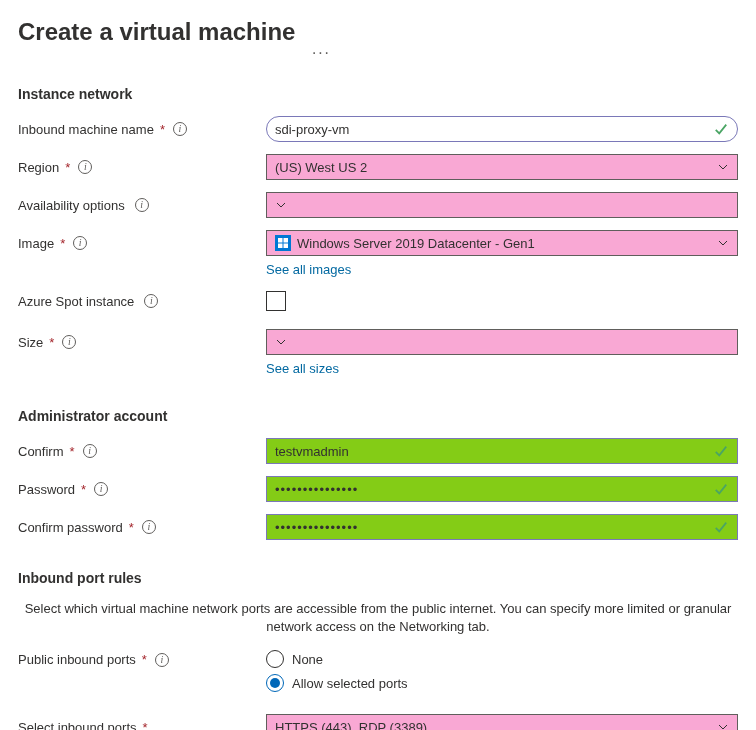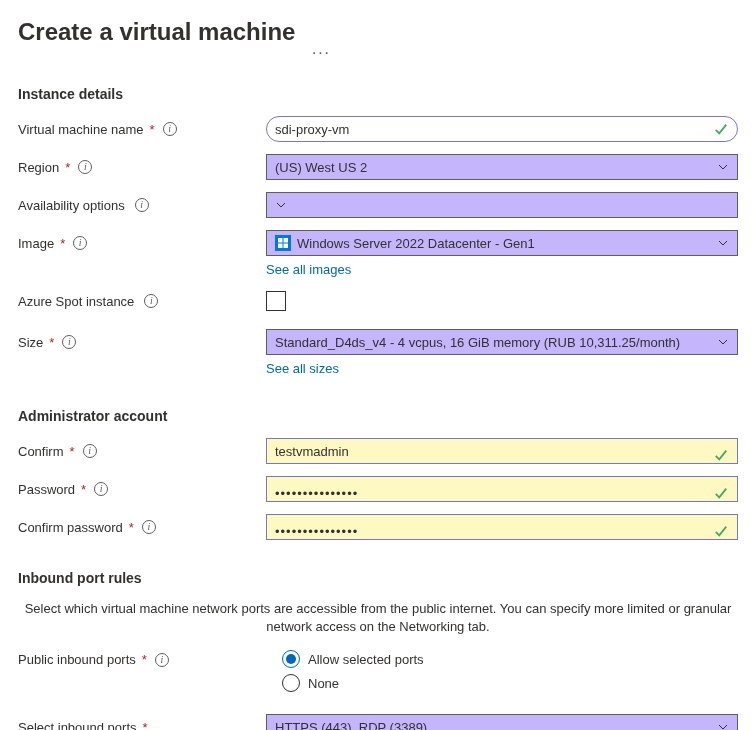--- a/index.html
+++ b/index.html
@@ -54,30 +54,30 @@
     color: #605e5c;
     font-style: italic;
     font-family: Georgia, serif;
     line-height: 1;
     cursor: default;
   }
   .control {
     width: 100%;
     height: 26px;
     border: 1px solid #605e5c;
-    background: #c4b5fd;
+    background: #f9a8d4;
     display: flex;
     align-items: center;
     padding: 0 8px;
     font-size: 13px;
     position: relative;
     color: #323130;
   }
   .control.sel-valid { border-color: #7a78b8; background: #fff; border-radius: 13px; }
-  .control.filled-valid { background: #fef9c3; border-color: #7a78b8; align-items: flex-end; }
+  .control.filled-valid { background: #84cc16; border-color: #7a78b8; }
   .control.dropdown { cursor: pointer; }
   .control .value { flex: 1; white-space: nowrap; overflow: hidden; text-overflow: ellipsis; }
   .control input {
     border: none; outline: none; width: 100%; height: 100%;
     font-size: 13px; font-family: inherit; background: transparent; color: #323130;
     padding: 0;
   }
   .chevron {
     width: 12px; height: 12px; flex: 0 0 12px;
     display: inline-flex; align-items: center; justify-content: center;
@@ -128,25 +128,25 @@
   .section-gap { height: 18px; }
 </style>
 </head>
 <body>
 
 <div class="title-row">
   <h1 class="page-title">Create a virtual machine</h1>
   <span class="more-dots">···</span>
 </div>
 
-<h2 class="section-title">Instance details</h2>
-
-<div class="field-row">
-  <div class="label-col">
-    <span>Virtual machine name</span>
+<h2 class="section-title">Instance network</h2>
+
+<div class="field-row">
+  <div class="label-col">
+    <span>Inbound machine name</span>
     <span class="req">*</span>
     <span class="info-icon">i</span>
   </div>
   <div class="input-col">
     <div class="control sel-valid">
       <input type="text" value="sdi-proxy-vm" style="">
       <span class="check-icon">
         <svg viewBox="0 0 16 16">
             <polyline points="2,9 6,13 14,3"></polyline>
           </svg>
@@ -198,21 +198,21 @@
   <div class="input-col">
     <div class="control dropdown">
       <span class="win-icon">
         <svg viewBox="0 0 10 10">
           <rect x="0" y="0" width="4.5" height="4.5" fill="#fff"></rect>
           <rect x="5.5" y="0" width="4.5" height="4.5" fill="#fff"></rect>
           <rect x="0" y="5.5" width="4.5" height="4.5" fill="#fff"></rect>
           <rect x="5.5" y="5.5" width="4.5" height="4.5" fill="#fff"></rect>
         </svg>
       </span>
-      <span class="value">Windows Server 2022 Datacenter - Gen1</span>
+      <span class="value">Windows Server 2019 Datacenter - Gen1</span>
       <span class="chevron">
         <svg viewBox="0 0 12 12">
             <polyline points="2,4 6,8 10,4" fill="none" stroke="#323130" stroke-width="1"></polyline>
           </svg>
       </span>
     </div>
   </div>
 </div>
 <div class="link-row">
   <span class="link">See all images</span>
@@ -229,21 +229,20 @@
 </div>
 
 <div class="field-row">
   <div class="label-col">
     <span>Size</span>
     <span class="req">*</span>
     <span class="info-icon">i</span>
   </div>
   <div class="input-col">
     <div class="control dropdown">
-      <span class="value">Standard_D4ds_v4 - 4 vcpus, 16 GiB memory (RUB 10,311.25/month)</span>
       <span class="chevron">
         <svg viewBox="0 0 12 12">
             <polyline points="2,4 6,8 10,4" fill="none" stroke="#323130" stroke-width="1"></polyline>
           </svg>
       </span>
     </div>
   </div>
 </div>
 <div class="link-row">
   <span class="link">See all sizes</span>
@@ -305,38 +304,38 @@
       </span>
     </div>
   </div>
 </div>
 
 <div class="section-gap"></div>
 
 <h2 class="section-title">Inbound port rules</h2>
 <p class="desc">Select which virtual machine network ports are accessible from the public internet. You can specify more limited or granular network access on the Networking tab.</p>
 
-<div class="field-row" style="align-items:flex-start;gap:16px;">
+<div class="field-row" style="align-items:flex-start;">
   <div class="label-col" style="padding-top:2px;">
     <span>Public inbound ports</span>
     <span class="req">*</span>
     <span class="info-icon">i</span>
   </div>
   <div class="input-col">
     <div class="radio-group">
+      <div class="radio-option">
+        <span class="radio-outer"></span>
+        <span>None</span>
+      </div>
       <div class="radio-option">
         <span class="radio-outer selected">
             <span class="radio-inner"></span>
           </span>
         <span>Allow selected ports</span>
       </div>
-      <div class="radio-option">
-        <span class="radio-outer"></span>
-        <span>None</span>
-      </div>
     </div>
   </div>
 </div>
 
 <div style="height:10px;"></div>
 
 <div class="field-row">
   <div class="label-col">
     <span>Select inbound ports</span>
     <span class="req">*</span>

